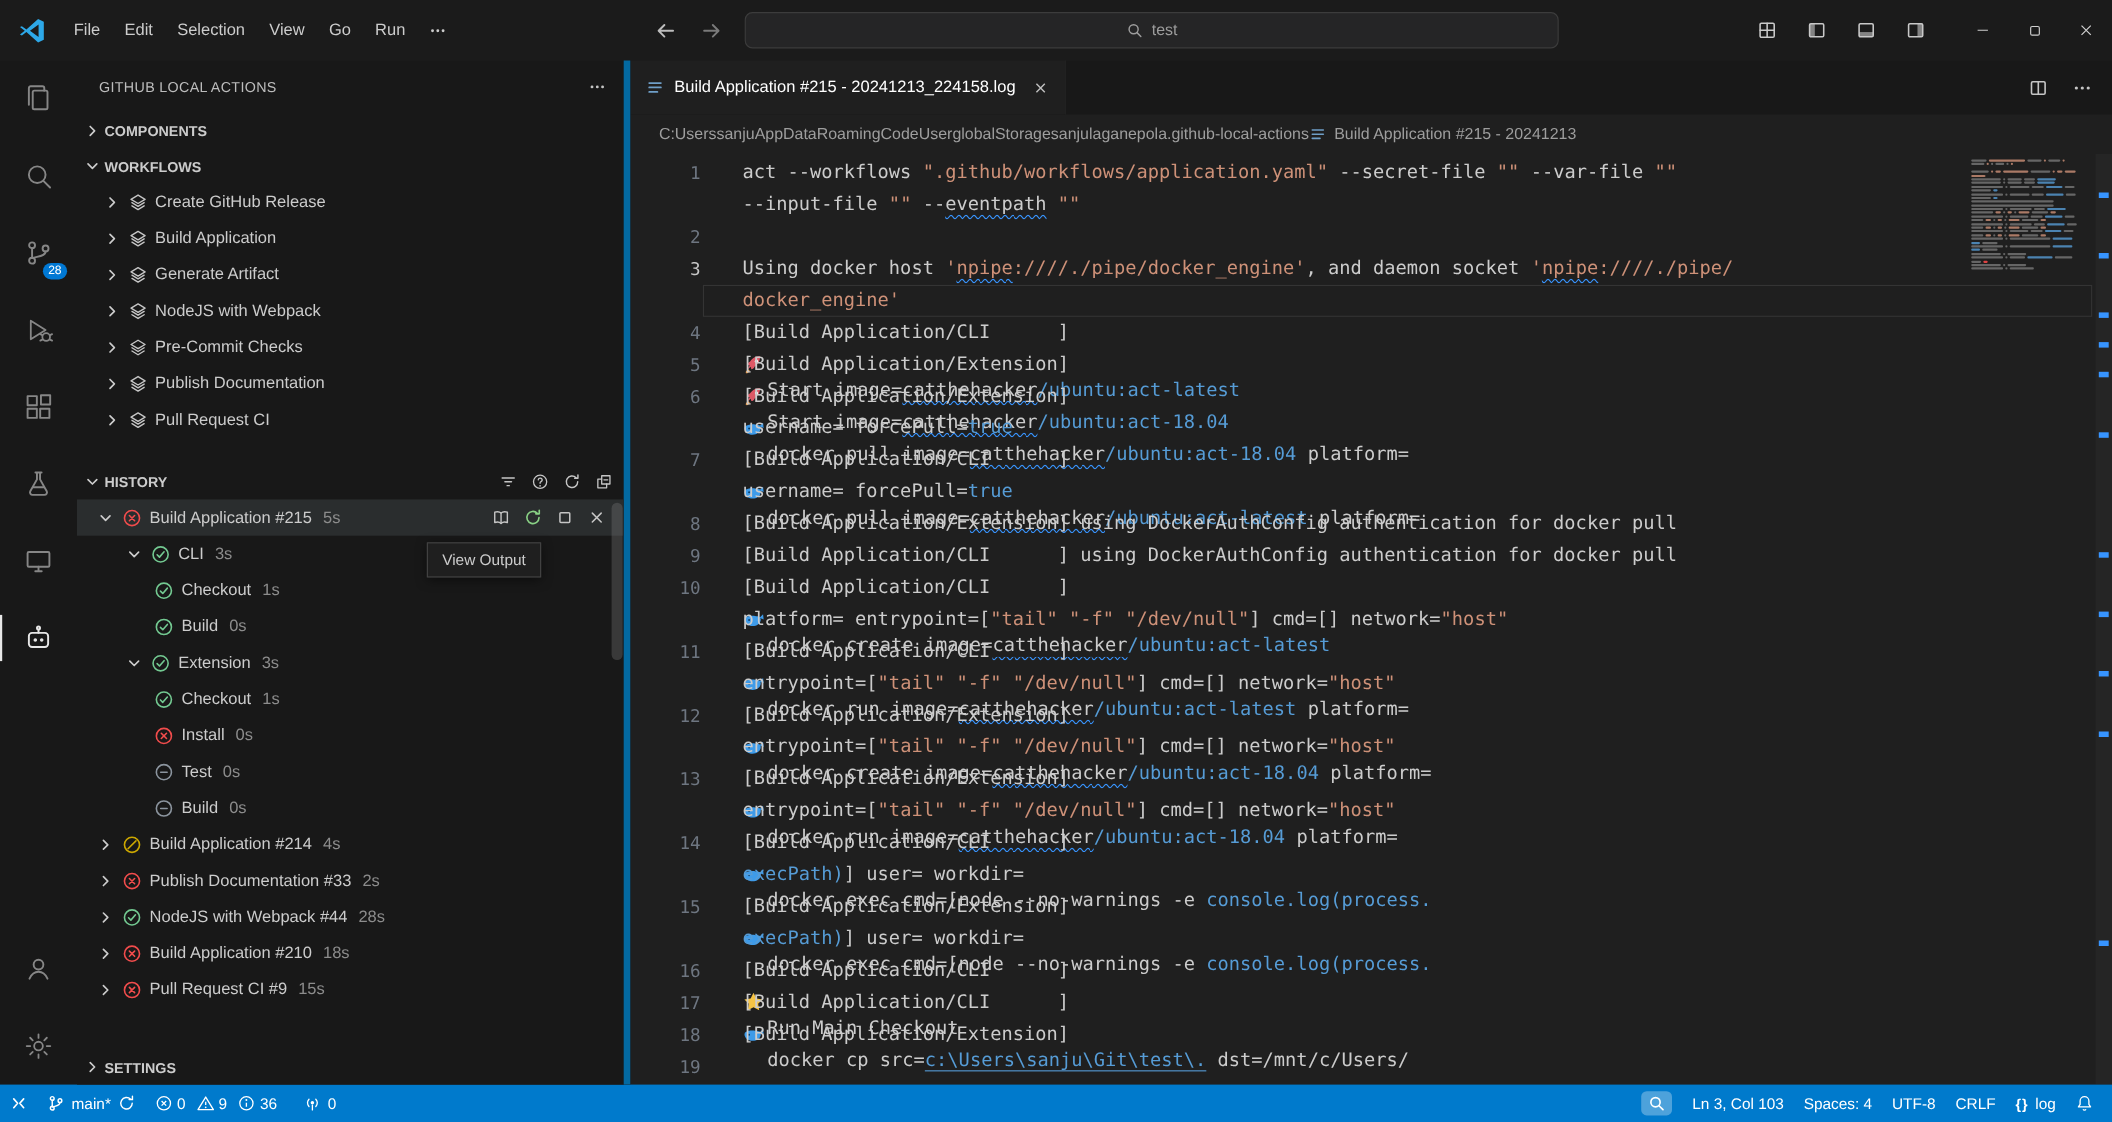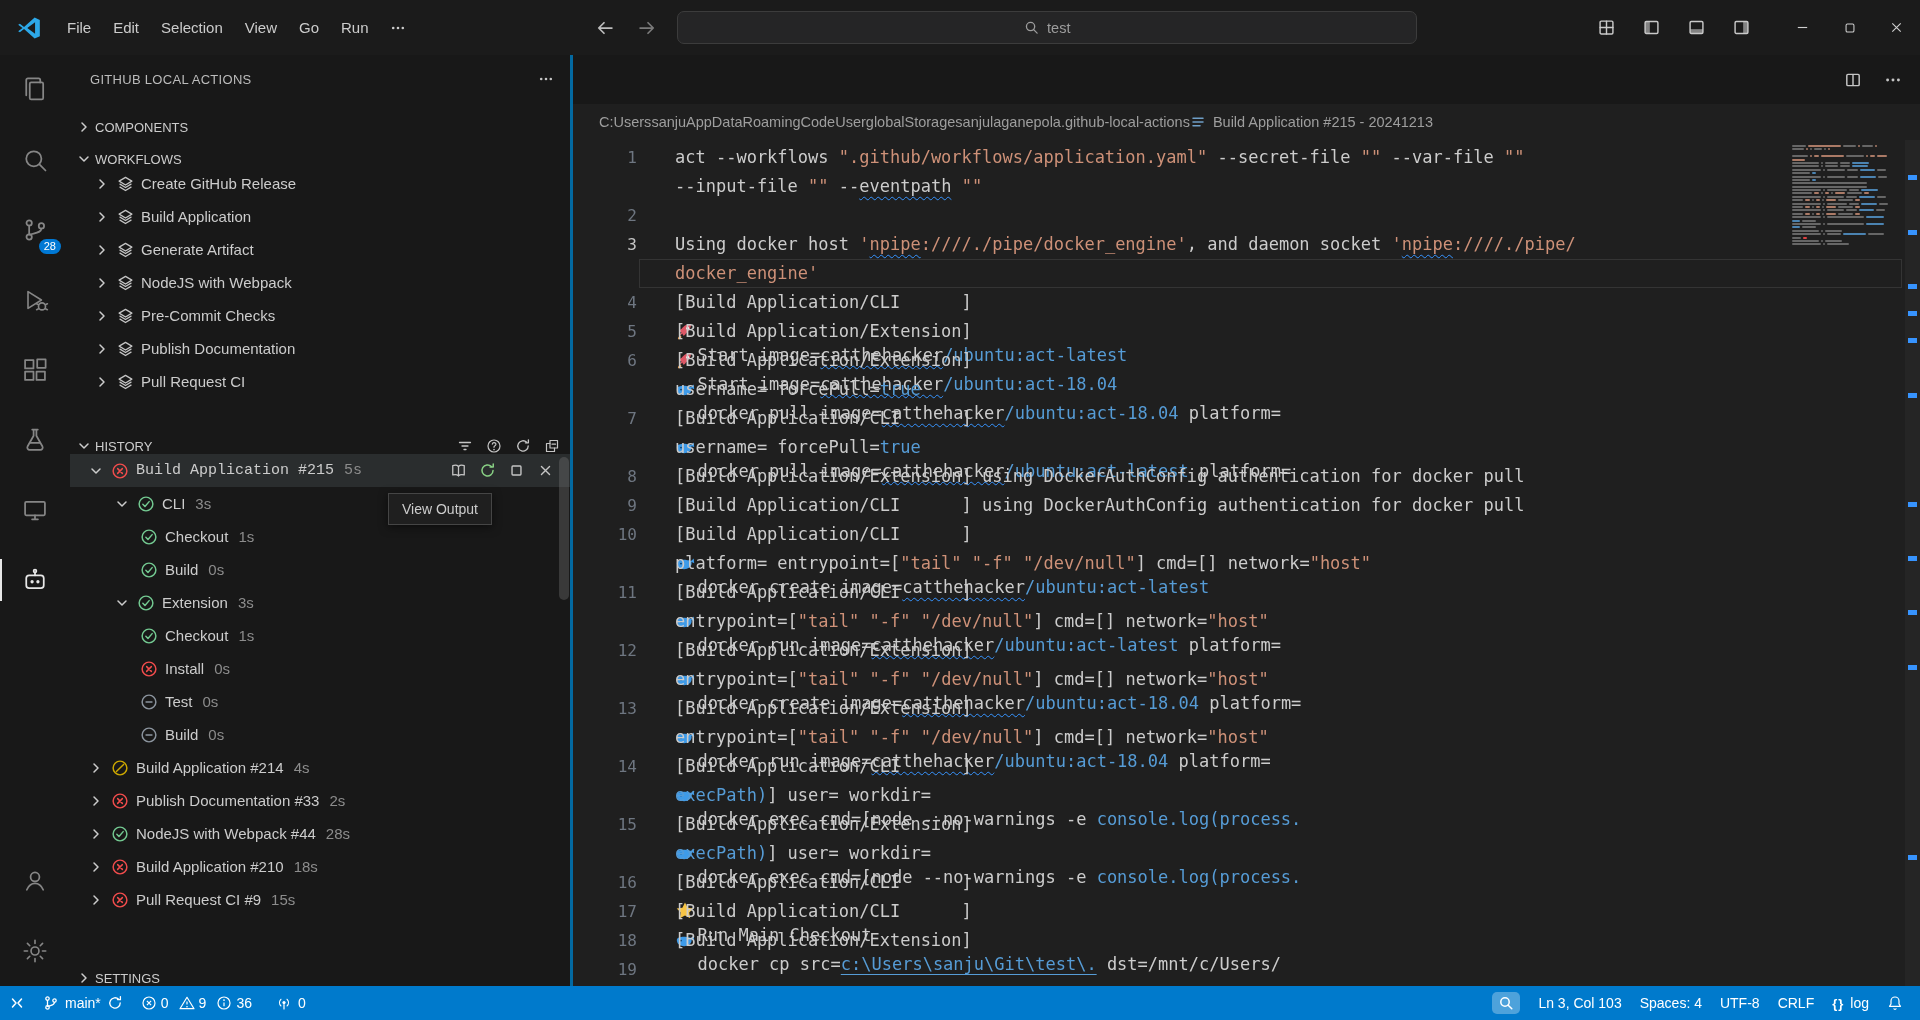--- a/index.html
+++ b/index.html
@@ -36,33 +36,33 @@
   
   .activitybar { width:70px; background:#181818; display:flex; flex-direction:column; align-items:center; }
   .act-item { width:70px; height:70px; display:flex; align-items:center; justify-content:center; color:#868686; position:relative; }
   .act-item.active { color:#e7e7e7; }
   .act-item.active::before { content:""; position:absolute; left:0; top:14px; bottom:14px; width:2px; background:#e7e7e7; }
   .act-item svg { width:28px; height:28px; }
   .act-badge { position:absolute; right:9px; bottom:11px; background:#0078d4; color:#fff; border-radius:10px; font-size:11px; padding:1px 5px; line-height:13px; }
   .act-spacer { flex:1; }
 
   
-  .sidebar { width:503px; background:#181818; border-right:3px solid #0369a1; display:flex; flex-direction:column; position:relative; overflow:hidden; }
+  .sidebar { width:503px; background:#181818; border-right:6px solid #0369a1; display:flex; flex-direction:column; position:relative; overflow:hidden; }
   .sidebar-header { height:48px; flex:0 0 48px; display:flex; align-items:center; padding:0 16px 0 20px; }
   .sidebar-title { flex:1; font-size:13px; color:#bcbcbc; letter-spacing:.3px; white-space:nowrap; }
-  .sb-section { height:32px; flex:0 0 32px; display:flex; align-items:flex-end; padding:0 10px 0 6px; font-weight:normal; font-size:13px; color:#cccccc; gap:3px; }
+  .sb-section { height:32px; flex:0 0 32px; display:flex; align-items:center; padding:0 10px 0 6px; font-weight:bold; font-size:13px; color:#cccccc; gap:3px; }
   .sb-section .sec-label { flex:0 0 auto; }
   .sb-section .sec-actions { margin-left:auto; display:flex; gap:13px; color:#c5c5c5; }
   .sb-section.history { margin-top:24px; }
   .sb-section.settings { margin-top:auto; }
   .chev { width:16px; height:16px; color:#cccccc; flex:0 0 16px; }
   .tree-row { height:33px; flex:0 0 33px; display:flex; align-items:center; font-size:15px; color:#cccccc; gap:7px; }
   .tree-row .dur { color:#8c8c8c; margin-left:3px; }
   .tree-row .sticon { width:18px; height:18px; flex:0 0 18px; }
-  .tree-row.sel { background:#2a2d2e;font-family:Liberation Mono, monospace; }
+  .tree-row.sel { background:#2a2d2e; }
   .row-actions { margin-left:auto; display:flex; gap:12px; padding-right:16px; color:#c5c5c5; align-items:center; }
   .row-actions .ic { width:17px; height:17px; }
   .i-pass { color:#73c991; } .i-fail { color:#f14c4c; } .i-skip { color:#8b949e; } .i-cancel { color:#cca700; } .i-restart { color:#89d185; }
   .wf-icon { width:17px; height:17px; color:#c5c5c5; flex:0 0 17px; }
   .sb-thumb { position:absolute; right:1px; top:402px; width:10px; height:143px; background:rgba(121,121,121,.35); border-radius:5px; }
   .tooltip { position:absolute; left:318px; top:438px; background:#1f1f1f; border:1px solid #454545; color:#cccccc; font-size:14px; padding:7px 13px; z-index:60; box-shadow:0 2px 10px rgba(0,0,0,.55); white-space:nowrap; }
 
   
   .editor { flex:1; display:flex; flex-direction:column; min-width:0; background:#1f1f1f; }
   .tabbar { height:49px; flex:0 0 49px; background:#181818; display:flex; align-items:stretch; }
@@ -660,20 +660,33 @@
           </span>
         <span class="sec-label">SETTINGS</span>
       </div>
 
       <div class="sb-thumb"></div>
       <div class="tooltip">View Output</div>
     </div>
 
     <div class="editor">
       <div class="tabbar">
+        <div class="tab">
+          <span class="tab-ficon">
+              <svg viewBox="0 0 16 16" fill="none" stroke="currentColor" stroke-width="1.5" stroke-linecap="round">
+                <path d="M3 4.2h10M3 8h10M3 11.8h7"></path>
+              </svg>
+            </span>
+          <span>Build Application #215 - 20241213_224158.log</span>
+          <span class="tab-close">
+              <svg viewBox="0 0 16 16" stroke="currentColor" stroke-width="1.3">
+                <path d="M4.2 4.2l7.6 7.6M11.8 4.2l-7.6 7.6"></path>
+              </svg>
+            </span>
+        </div>
         <div class="tab-actions">
           <span class="ic">
               <svg viewBox="0 0 16 16" fill="none" stroke="currentColor" stroke-width="1.3">
                 <rect x="2.5" y="3" width="11" height="10" rx="1"></rect>
                 <path d="M8 3v10"></path>
               </svg>
             </span>
           <span class="ic">
               <svg viewBox="0 0 16 16">
                 <circle cx="3.2" cy="8" r="1.3" fill="currentColor"></circle>

